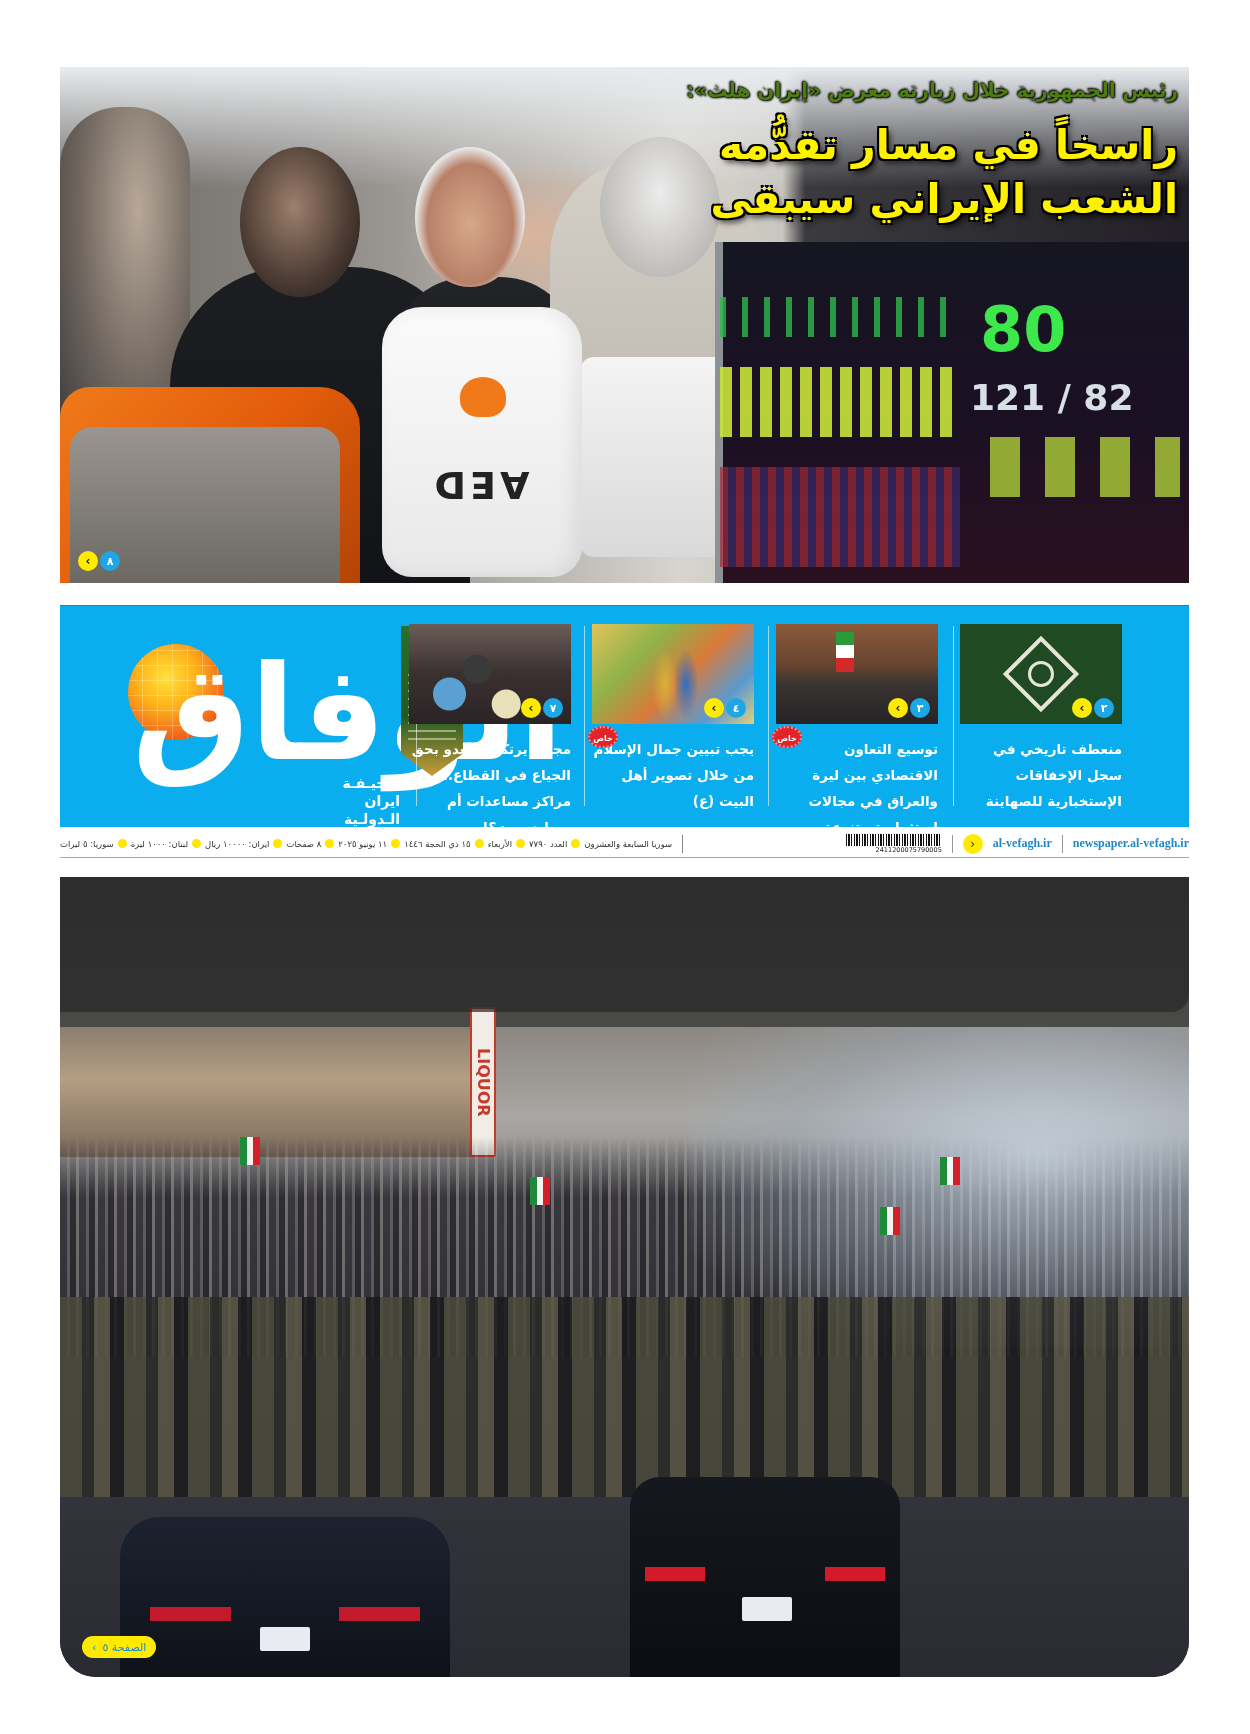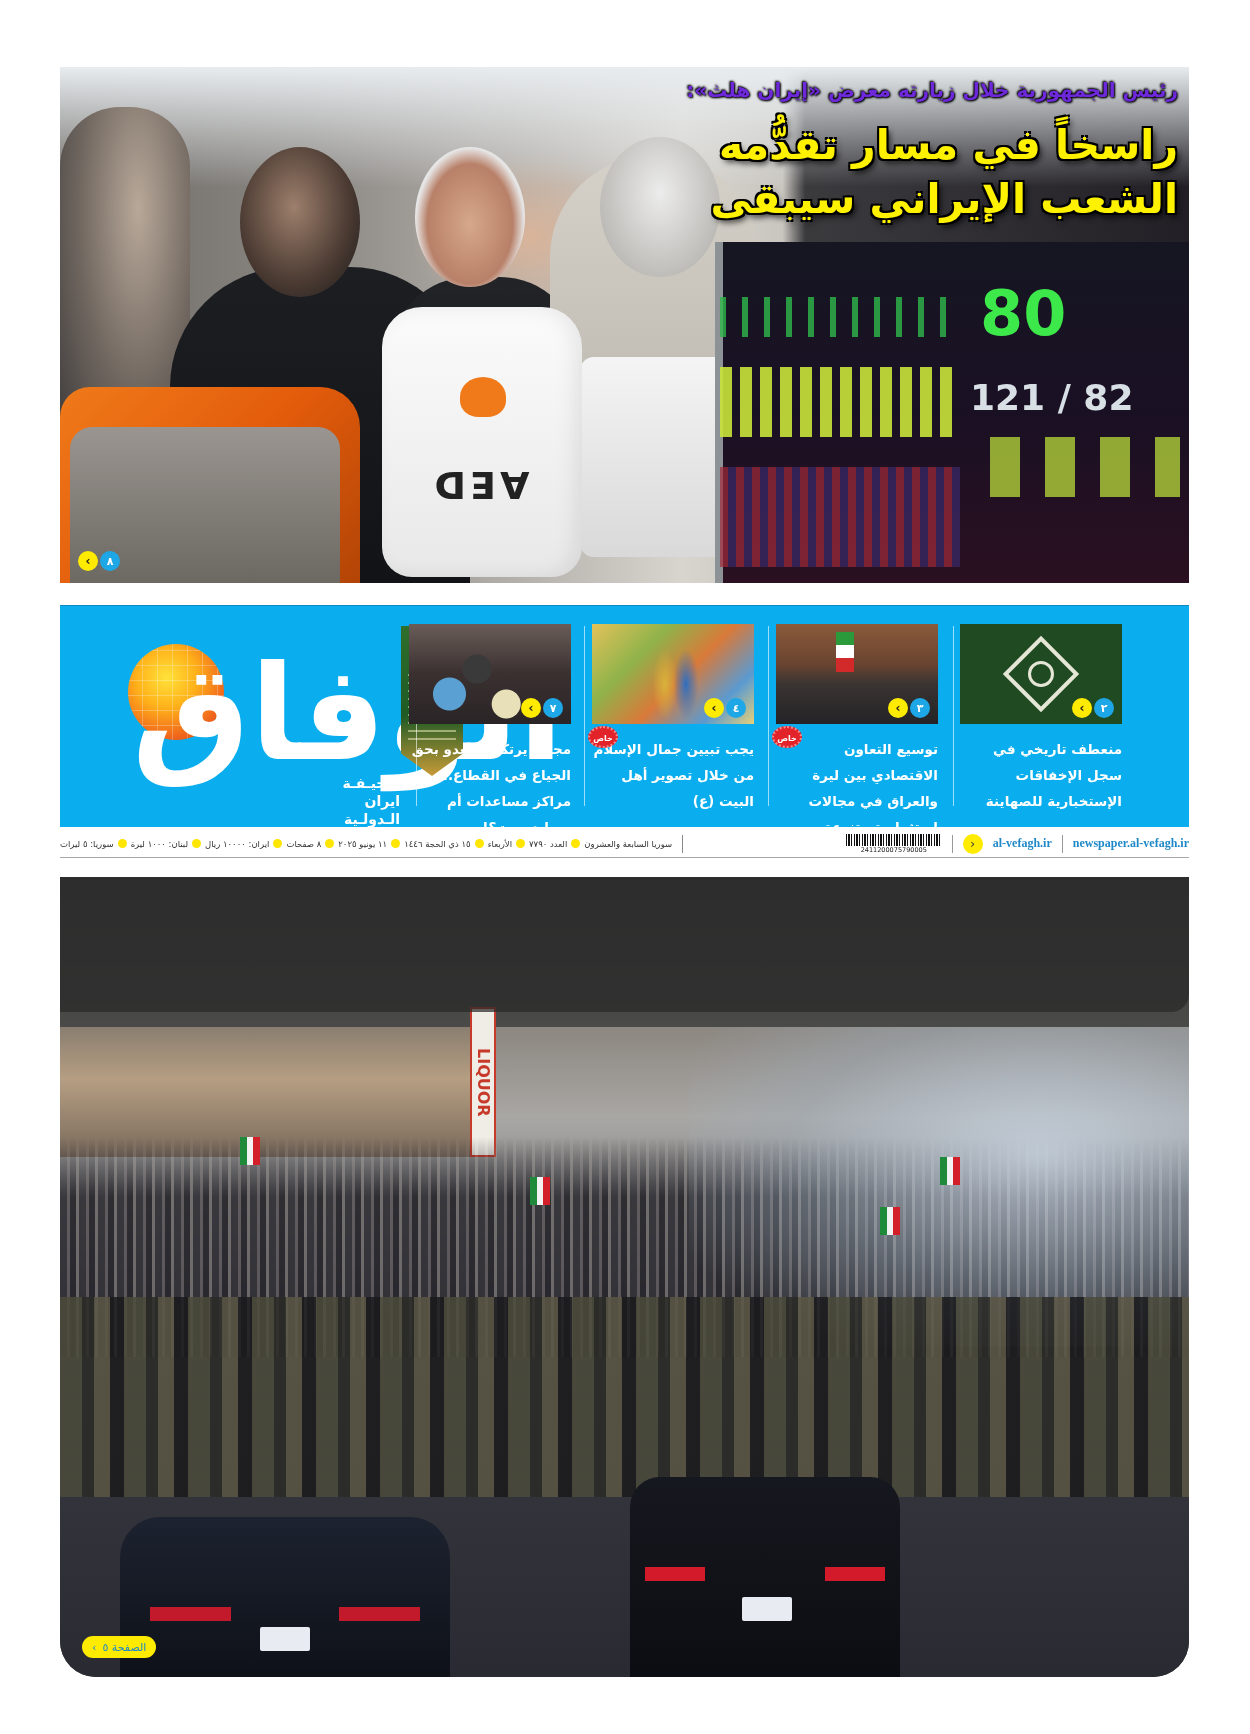--- a/index.html
+++ b/index.html
@@ -39,34 +39,34 @@
     box-shadow: inset -8px 0 20px rgba(0,0,0,0.08); }
   .tp-aed-heart { position: absolute; left: 400px; top: 310px; width: 46px; height: 40px;
     background: #f07a1a; border-radius: 50% 50% 40% 40%; }
   .tp-aed-text { position: absolute; left: 365px; top: 400px; width: 110px; height: 40px;
     color: #222; font: bold 38px "DejaVu Sans", sans-serif; transform: rotate(180deg); letter-spacing: 4px; text-align: center; }
   .tp-device { position: absolute; left: 520px; top: 290px; width: 180px; height: 200px;
     background: linear-gradient(180deg, #f4f4f4 0%, #d9d9d9 100%); border-radius: 14px; }
   .tp-monitor { position: absolute; left: 655px; top: 175px; width: 474px; height: 341px;
     background: linear-gradient(180deg, #161622 0%, #1a1024 50%, #2a1020 100%);
     border-left: 8px solid #8d9297; }
-  .tp-m-80 { position: absolute; left: 920px; top: 210px; color: #3de84a; font: bold 62px "DejaVu Sans", sans-serif; }
+  .tp-m-80 { position: absolute; left: 920px; top: 226px; color: #3de84a; font: bold 62px "DejaVu Sans", sans-serif; }
   .tp-m-bp { position: absolute; left: 910px; top: 310px; color: #d8e0e6; font: bold 36px "DejaVu Sans", sans-serif; }
   .tp-m-bars { position: absolute; left: 660px; top: 300px; width: 240px; height: 70px;
     background: repeating-linear-gradient(90deg, #c9e43a 0 12px, transparent 12px 20px); opacity: 0.9; }
   .tp-m-wave { position: absolute; left: 660px; top: 230px; width: 240px; height: 40px;
     background: repeating-linear-gradient(90deg, #2fb84a 0 6px, transparent 6px 22px); opacity: 0.8; }
   .tp-m-red { position: absolute; left: 660px; top: 400px; width: 240px; height: 100px;
     background: repeating-linear-gradient(90deg, #a12a3a 0 8px, #3a2a6a 8px 16px); opacity: 0.7; }
   .tp-m-green2 { position: absolute; left: 930px; top: 370px; width: 190px; height: 60px;
     background: repeating-linear-gradient(90deg, #b9dc3a 0 30px, transparent 30px 55px); opacity: 0.75; }
 
   .top-kicker {
     position: absolute; right: 72px; top: 78px; direction: rtl;
-    font: bold 20px "DejaVu Sans", sans-serif; color: #6d28d9;
+    font: bold 20px "DejaVu Sans", sans-serif; color: #4d7c0f;
     text-shadow: 0 0 3px #000, 1px 1px 2px #000, -1px -1px 2px #000;
   }
   .top-headline {
     position: absolute; right: 72px; top: 118px; direction: rtl; text-align: right;
     font: bold 41px/54px "DejaVu Sans", sans-serif; color: #fff200;
     text-shadow: 2px 2px 0 #000, -2px -2px 0 #000, 2px -2px 0 #000, -2px 2px 0 #000, 3px 4px 6px rgba(0,0,0,0.8);
   }
   .page-badge { position: absolute; display: flex; gap: 2px; align-items: center; }
   .badge-num, .badge-arrow {
     width: 20px; height: 20px; border-radius: 50%;
@@ -160,21 +160,21 @@
 
   
   .info-row {
     position: absolute; left: 60px; top: 830px; width: 1129px; height: 28px;
     border-bottom: 1px solid #a7a7a7; display: flex; align-items: center; justify-content: space-between;
   }
   .issue-info { display: flex; direction: rtl; align-items: center; gap: 4px; padding-left: 0; font: 8.5px "DejaVu Sans", sans-serif; color: #333; }
   .dot { width: 9px; height: 9px; border-radius: 50%; background: #ffe600; display: inline-block; }
   .issue-sep { width: 1px; height: 18px; background: #888; margin: 0 6px; }
   .web-info { display: flex; align-items: center; gap: 10px; font: bold 12px "Liberation Serif", serif; color: #1e88c8; }
-  .barcode { display: flex; flex-direction: column; align-items: center; }
+  .barcode { display: flex; flex-direction: column; align-items: flex-end; }
   .barcode-bars { width: 96px; height: 12px;
     background: repeating-linear-gradient(90deg, #111 0 1px, #fff 1px 2px, #111 2px 4px, #fff 4px 5px, #111 5px 6px, #fff 6px 8px); }
   .barcode-num { font: 6.5px "DejaVu Sans", sans-serif; color: #222; }
   .web-arrow { width: 20px; height: 20px; border-radius: 50%; background: #ffeb00; color: #333; font: 12px/20px "DejaVu Sans", sans-serif; text-align: center; }
   .vsep { width: 1px; height: 18px; background: #999; }
 
   
   .bottom-photo {
     position: absolute; left: 60px; top: 877px; width: 1129px; height: 800px;
     overflow: hidden; border-radius: 0 0 36px 36px;

